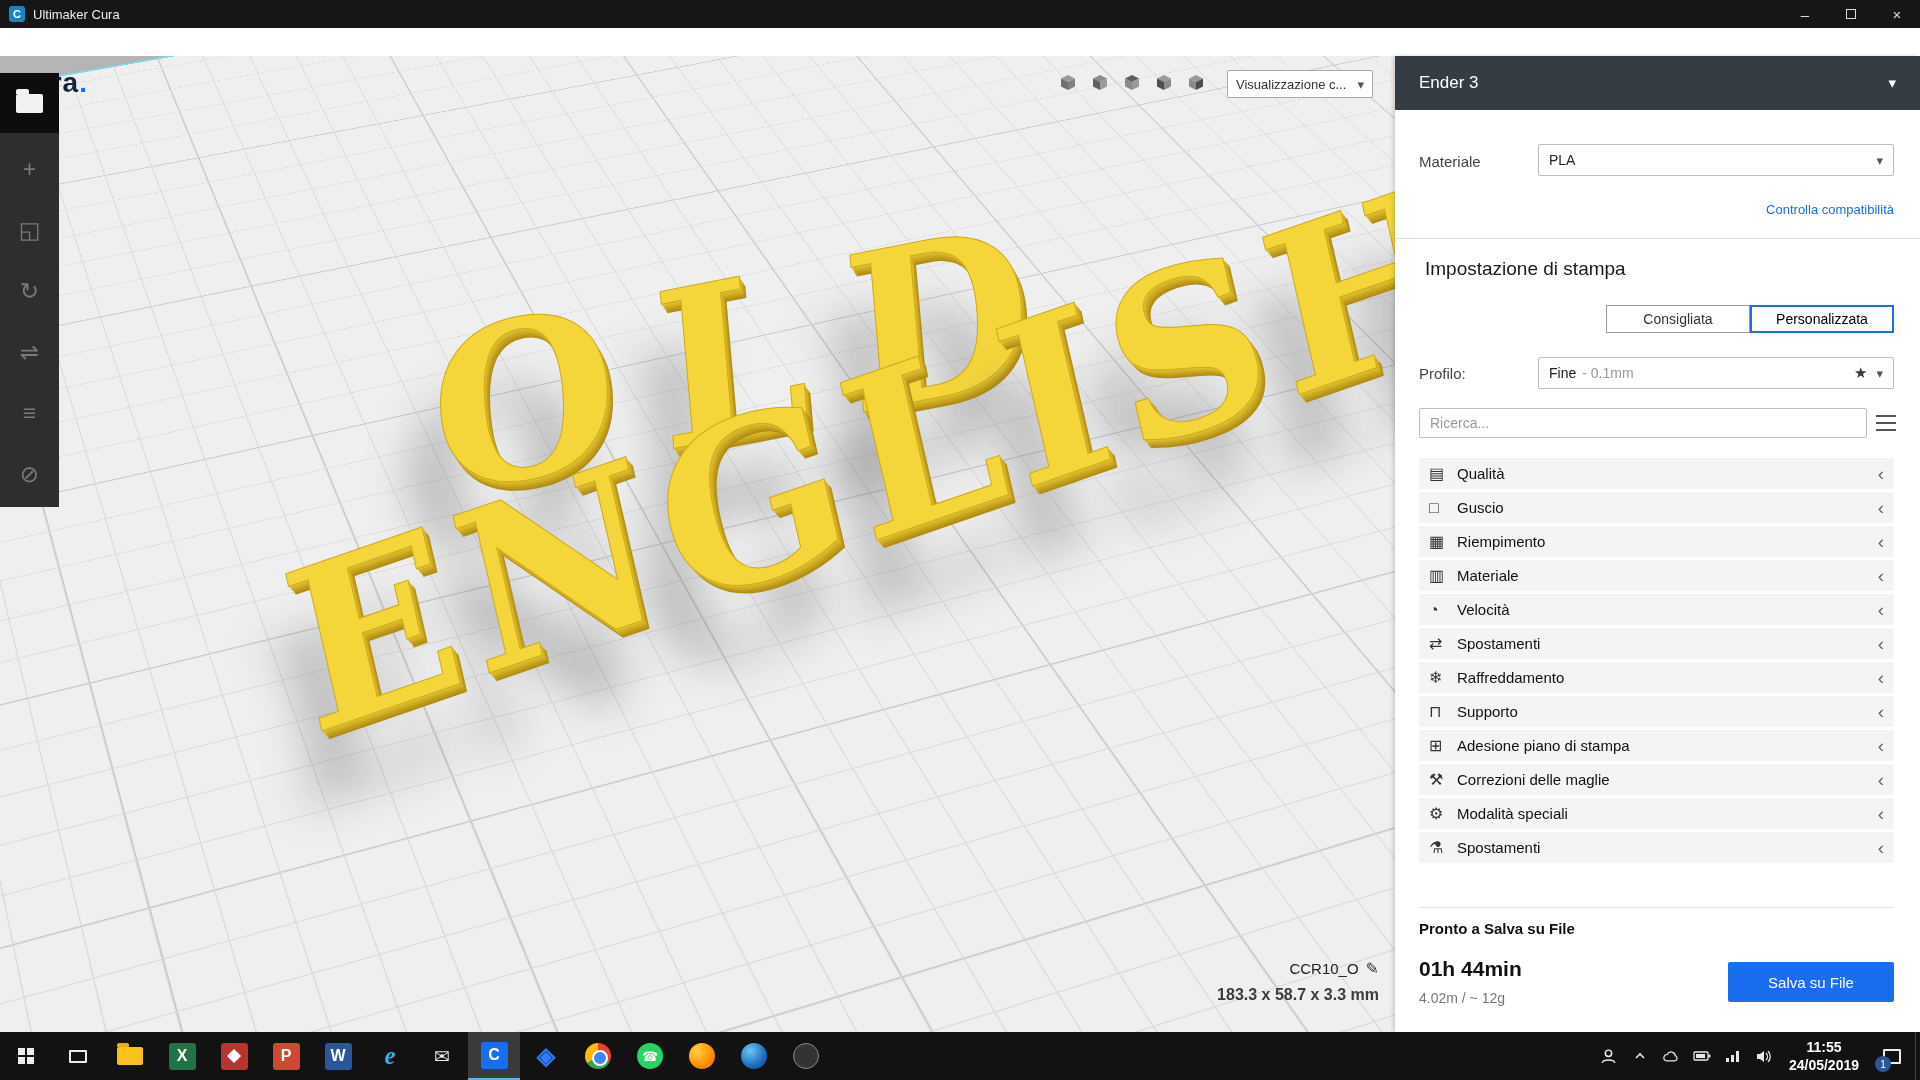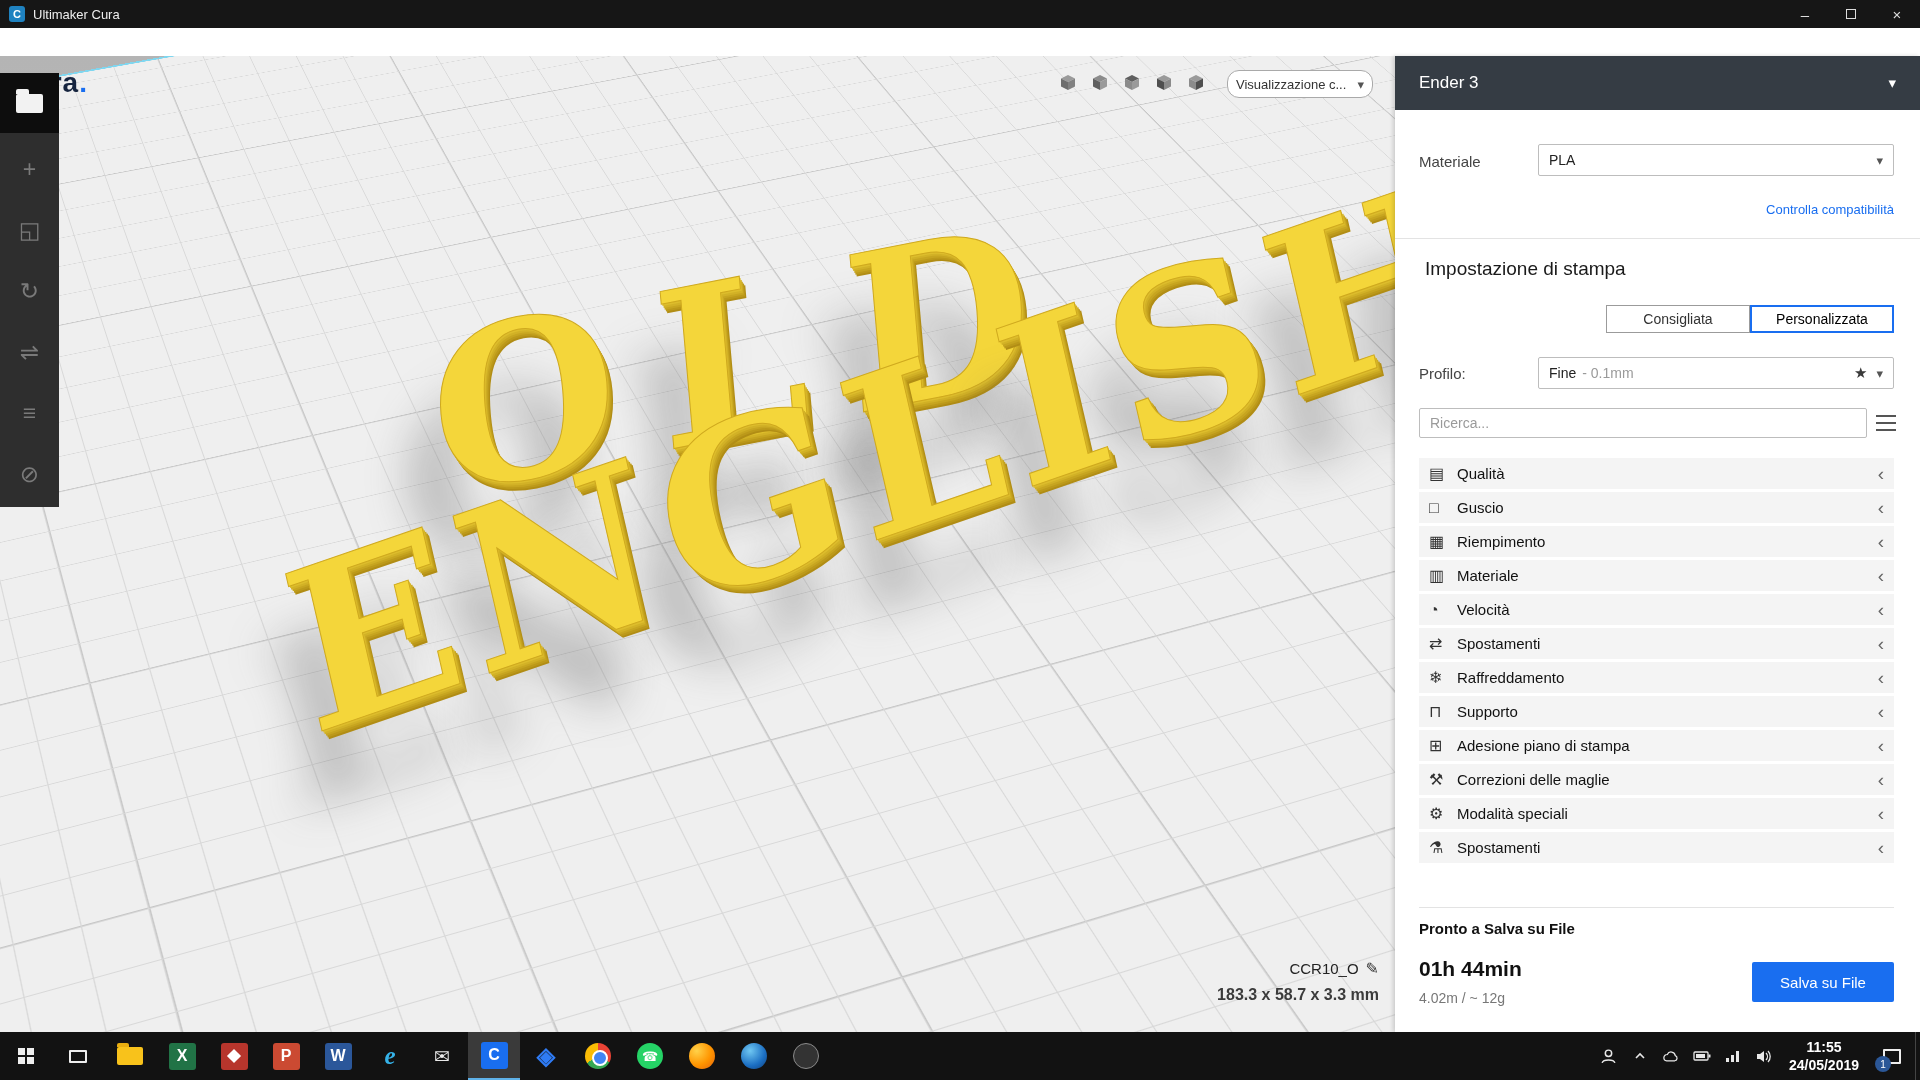--- a/index.html
+++ b/index.html
@@ -34,21 +34,21 @@
 
   .overlay-top { position:absolute; top:0; left:0; right:0; height:56px; z-index:10; }
   .logo { position:absolute; left:16px; top:11px; font-size:28px; font-weight:800; color:#16243f; letter-spacing:1px; }
   .logo .dot { color:#196ef0; }
   .stage-tabs { position:absolute; left:180px; top:0; height:56px; display:flex; }
   .stage-tab { width:138px; height:100%; display:flex; align-items:center; justify-content:center; font-size:17px; color:#7d7d7d; position:relative; cursor:default; }
   .stage-tab.active { color:#111; font-weight:bold; }
   .stage-tab.active::after { content:""; position:absolute; left:6px; right:6px; bottom:0; height:3px; background:#3bb0e5; }
   .view-icons { position:absolute; right:188px; top:16px; display:flex; gap:10px; }
   .view-icon { width:22px; height:22px; display:flex; align-items:center; justify-content:center; }
-  .view-dd { position:absolute; right:22px; top:14px; width:146px; height:28px; background:#fff; border:1px solid #a9a9a9; border-radius:12px; display:flex; align-items:center; justify-content:space-between; padding:0 8px; font-size:13px; color:#333;margin-left:15px; }
+  .view-dd { position:absolute; right:22px; top:14px; width:146px; height:28px; background:#fff; border:1px solid #a9a9a9; border-radius:2px; display:flex; align-items:center; justify-content:space-between; padding:0 8px; font-size:13px; color:#333;margin-left:15px; }
   .chev { color:#555; font-size:13px; }
 
   .model-line { position:absolute; line-height:1; font-family:"DejaVu Serif", serif; font-weight:bold; color:#f4d63a;
     -webkit-text-stroke:1px #cfa91e;
     text-shadow: 1px 2px 0 #ddbd2c, 2px 4px 0 #d2b126, 3px 6px 0 #c7a520, 4px 8px 0 #bc991a, 5px 10px 0 #b18d15, -35px 65px 45px rgba(95,95,95,0.40);
     transform-origin:0 0; z-index:5; white-space:nowrap; }
   .model-old { left:423px; top:255px; font-size:215px; letter-spacing:42px; transform:rotate(-11deg) skewX(-6deg); }
   .model-english { left:270px; top:495px; font-size:220px; letter-spacing:10px; transform:rotate(-19deg) skewX(-6deg); }
 
   .model-name { position:absolute; right:16px; top:903px; font-size:15px; color:#222; z-index:11; display:flex; align-items:center; gap:7px; }
@@ -90,21 +90,21 @@
   .settings-list { position:absolute; left:24px; right:26px; top:402px; }
   .setting-row { height:31px; margin-bottom:3px; background:#f4f4f4; display:flex; align-items:center; padding:0 10px; }
   .setting-icon { width:28px; font-size:16px; color:#333; }
   .setting-label { font-size:15px; color:#111; }
   .setting-chevron { margin-left:auto; color:#666; font-size:19px; line-height:1; }
 
   .div2 { top:851px; left:24px; right:26px; }
   .footer-status { position:absolute; left:24px; top:864px; font-size:15px; font-weight:bold; color:#111; }
   .footer-time { position:absolute; left:24px; top:901px; font-size:21px; font-weight:bold; color:#111; }
   .footer-usage { position:absolute; left:24px; top:934px; font-size:14px; color:#777; }
-  .save-btn { position:absolute; right:26px; top:906px; width:142px; height:40px; background:#196ef0; color:#fff; font-size:15px; border:none; border-radius:2px; display:flex; align-items:center; justify-content:center; }
+  .save-btn { position:absolute; right:26px; top:906px; width:166px; height:40px; background:#196ef0; color:#fff; font-size:15px; border:none; border-radius:2px; display:flex; align-items:center; justify-content:center; }
 
   
   .taskbar { position:absolute; bottom:0; left:0; right:0; height:48px; background:#121212; display:flex; align-items:center; color:#fff; z-index:60; }
   .tbn { width:52px; height:48px; display:flex; align-items:center; justify-content:center; position:relative; }
   .tbn.active { background:#3a3a3a; border-bottom:2px solid #5fb2e9; }
   .win-logo { display:grid; grid-template-columns:7px 7px; grid-template-rows:7px 7px; gap:2px; }
   .win-logo i { background:#eee; }
   .taskview { width:18px; height:13px; border:2px solid #eee; border-radius:1px; }
   .tile { width:27px; height:27px; border-radius:3px; display:flex; align-items:center; justify-content:center; font-size:16px; font-weight:bold; color:#fff; }
   .t-folder { width:26px; height:18px; background:#f8c21b; border-radius:2px; position:relative; }

